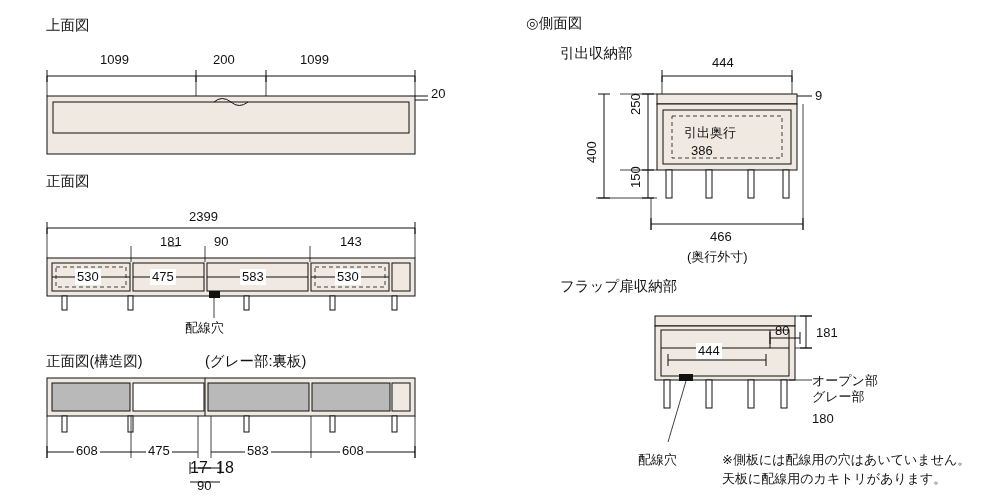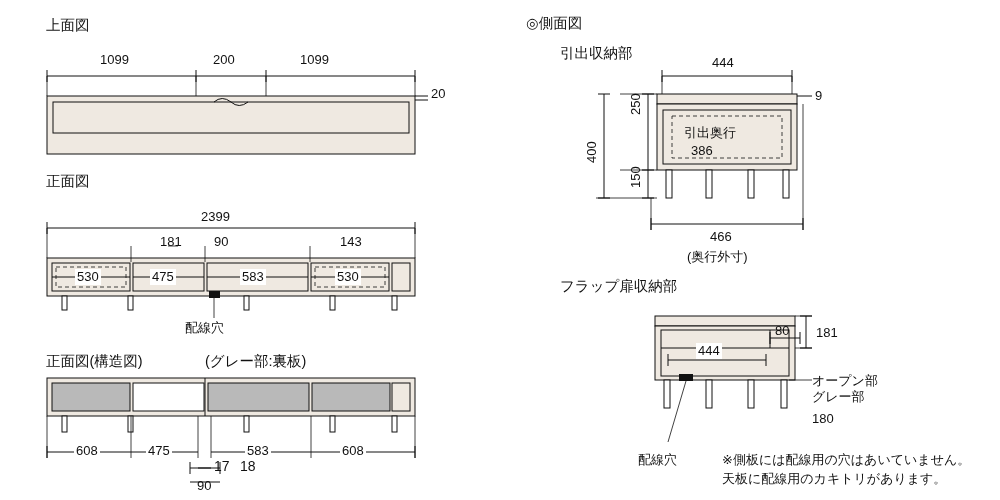--- a/index.html
+++ b/index.html
@@ -3,21 +3,21 @@
 <meta charset="utf-8">
 <style>
   html,body{margin:0;padding:0;}
   body{
     width:1000px;height:500px;background:#ffffff;
     font-family:"Liberation Sans","DejaVu Sans",sans-serif;
     color:#111;position:relative;overflow:hidden;
   }
   .stage{position:absolute;left:0;top:0;width:1000px;height:500px;}
   .lbl{position:absolute;font-size:13px;color:#111;white-space:nowrap;line-height:1.25;}
-  .lbl.small{font-size:14px;padding-left:24px;}
+  .lbl.small{font-size:16px;}
   .title{position:absolute;font-size:14.5px;color:#111;white-space:nowrap;}
   svg{position:absolute;left:0;top:0;overflow:visible;}
   .ln{stroke:#111;stroke-width:1;fill:none;}
   .ln-thin{stroke:#111;stroke-width:0.8;fill:none;}
   .dash{stroke:#111;stroke-width:0.8;fill:none;stroke-dasharray:4 3;}
   .fill-w{fill:#ffffff;stroke:#111;stroke-width:1;}
   .fill-g{fill:#b9b9b9;stroke:#111;stroke-width:1;}
   .fill-blk{fill:#111;stroke:none;}
   .wood{fill:#efe9e1;stroke:#111;stroke-width:1;}
 </style>
@@ -87,21 +87,21 @@
     <line class="ln" x1="52" y1="277" x2="130" y2="277"></line>
     <line class="ln" x1="133" y1="277" x2="204" y2="277"></line>
     <line class="ln" x1="207" y1="277" x2="308" y2="277"></line>
     <line class="ln" x1="311" y1="277" x2="389" y2="277"></line>
 
     <line class="ln-thin" x1="131" y1="262" x2="131" y2="246"></line>
     <line class="ln-thin" x1="205" y1="262" x2="205" y2="246"></line>
     <line class="ln-thin" x1="310" y1="262" x2="310" y2="246"></line>
     <line class="ln-thin" x1="168" y1="246" x2="178" y2="246"></line>
   </svg>
-  <div class="lbl" style="left:201px;top:209px;text-align:right;">2399</div>
+  <div class="lbl" style="left:189px;top:209px;text-align:right;">2399</div>
   <div class="lbl" style="left:160px;top:234px;">181</div>
   <div class="lbl" style="left:214px;top:234px;">90</div>
   <div class="lbl" style="left:340px;top:234px;text-align:right;">143</div>
   <div class="lbl" style="left:75px;top:269px;background:#fff;padding:0 2px;">530</div>
   <div class="lbl" style="left:150px;top:269px;background:#fff;padding:0 2px;">475</div>
   <div class="lbl" style="left:240px;top:269px;background:#fff;padding:0 2px;">583</div>
   <div class="lbl" style="left:335px;top:269px;background:#fff;padding:0 2px;">530</div>
   <div class="lbl" style="left:185px;top:320px;">配線穴</div>
 
   <div class="title" style="left:46px;top:352px;">正面図(構造図)</div>

